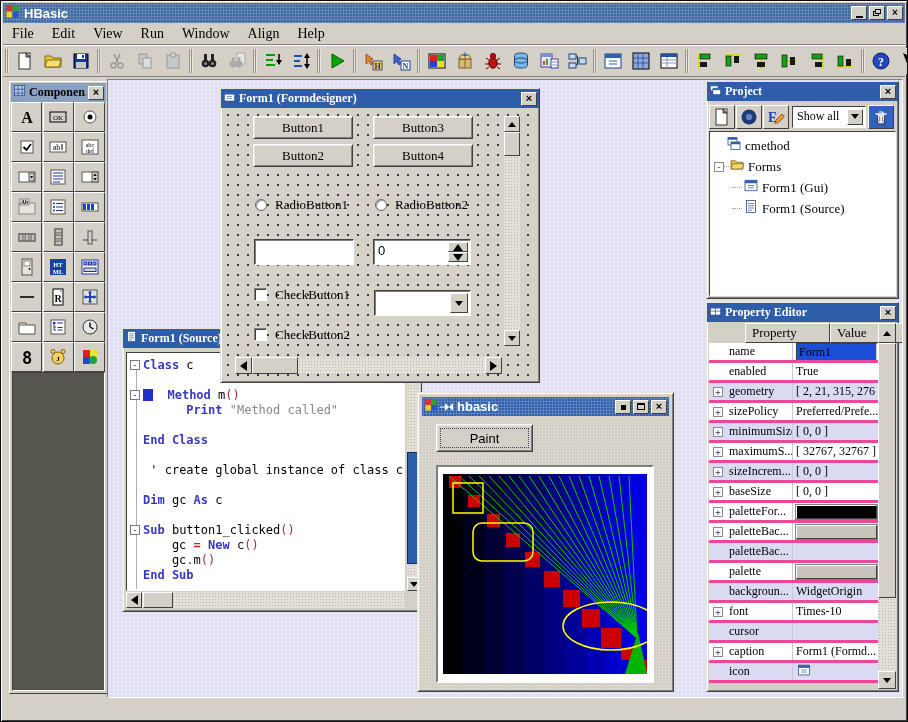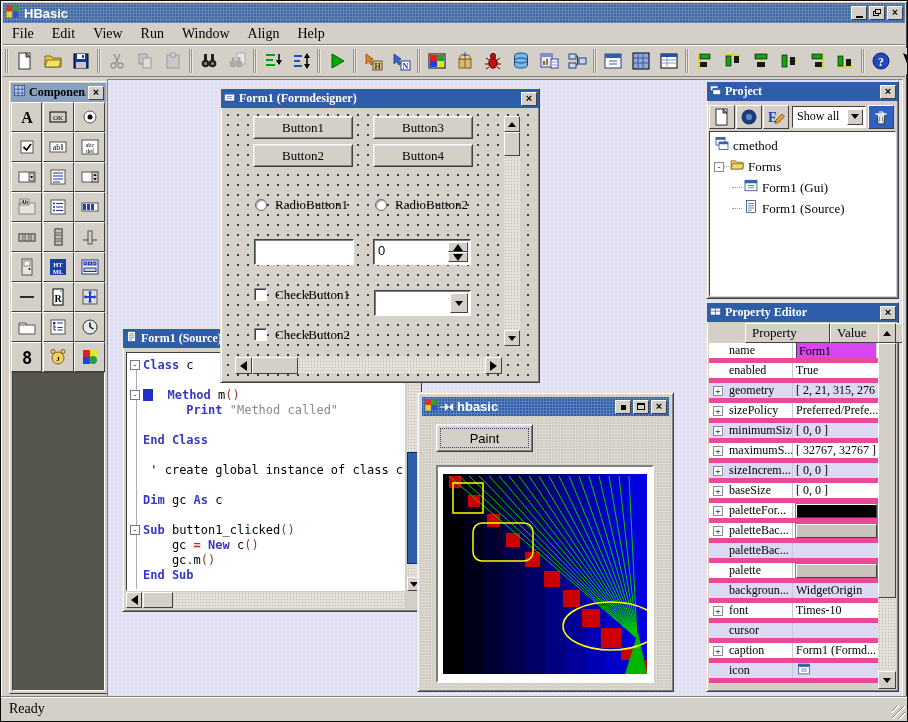--- a/index.html
+++ b/index.html
@@ -119,30 +119,30 @@
   .trow .lbl{margin-left:3px;}
   .expbox{width:10px;height:10px;background:#fff;border:1px solid #889;font:9px "DejaVu Sans Mono",monospace;
     line-height:8px;text-align:center;color:#334;flex:0 0 10px;}
   .dotln{border-bottom:1px dotted #99a;height:1px;}
   
   #propwin{left:598px;top:222px;width:193px;height:390px;z-index:5;}
   .phead{position:absolute;left:2px;top:20px;height:20px;display:flex;}
   .phcell{background:#d4d0c8;border:1px solid;border-color:#fff #404040 #404040 #fff;
     font:13px "Liberation Serif",serif;padding:0 6px;line-height:18px;}
   #propRows{position:absolute;left:2px;top:40px;width:171px;height:340px;background:#fff;overflow:hidden;}
-  .prow{display:flex;height:20px;border-bottom:5px solid #ec4899;font:12px "Liberation Serif",serif;}
+  .prow{display:flex;height:20px;border-bottom:3px solid #ec4899;font:12px "Liberation Serif",serif;}
   .prow.lav{background:#dadaf2;}
   .prow.wht{background:#fff;}
   .pname{width:84px;flex:0 0 84px;display:flex;align-items:center;padding-left:4px;border-right:1px solid #c8c8d8;
     white-space:nowrap;overflow:hidden;}
   .pname .expbox{margin-right:4px;}
   .pname span.nm{margin-left:2px;}
   .pname.noexp span.nm{margin-left:16px;}
   .pval{flex:1;display:flex;align-items:center;padding:0 3px;white-space:nowrap;overflow:hidden;}
-  .pedit{background:#d946ef;border:1px solid;border-color:#404040 #d4d0c8 #d4d0c8 #404040;flex:1;height:18px;
+  .pedit{background:#1d4ed8;border:1px solid;border-color:#404040 #d4d0c8 #d4d0c8 #404040;flex:1;height:18px;
     line-height:16px;padding:0 2px;}
   .pswatch{flex:1;height:14px;border:1px solid;border-color:#fff #404040 #404040 #fff;box-shadow:0 0 0 1px #808080;}
   .pscroll{position:absolute;right:2px;top:20px;width:18px;bottom:2px;}
   
   #statusbar{position:absolute;left:0;right:0;bottom:0;height:25px;background:#d4d0c8;
     border-top:1px solid #808080;box-shadow:inset 0 1px 0 #ffffff;font:14px "Liberation Serif",serif;
     display:flex;align-items:center;padding:0 8px;}
   .grip{position:absolute;right:2px;bottom:2px;width:13px;height:13px;
     background:repeating-linear-gradient(135deg,transparent 0 3px,#808080 3px 4px,#fff 4px 5px);}
   .abs{position:absolute;}
@@ -849,21 +849,21 @@
         <button class="ptbtn hl" id="pjB3">
             <svg width="20" height="20" viewBox="0 0 20 20">
               <path d="M6 7h8l-1 10H7z" fill="#e8e8f4" stroke="#333"></path>
               <path d="M4.5 7h11" stroke="#fff" stroke-width="1.5"></path>
               <path d="M8 5h4v2" fill="none" stroke="#fff"></path>
               <path d="M8.5 9.5v5M11.5 9.5v5" stroke="#888"></path>
             </svg>
           </button>
       </div>
       <div class="treearea" id="projTree">
-          <div class="trow" style="padding-left: 4px;">
+          <div class="trow" style="padding-left: 16px;">
             <span><svg width="16" height="15" viewBox="0 0 20 20">
                 <rect x="2" y="2" width="12" height="10" fill="#fff" stroke="#204080"></rect>
                 <rect x="2" y="2" width="12" height="3" fill="#3060b0"></rect>
                 <rect x="6" y="8" width="12" height="10" fill="#fff" stroke="#204080"></rect>
                 <rect x="6" y="8" width="12" height="3" fill="#3060b0"></rect>
               </svg></span>
             <span class="lbl">cmethod</span>
           </div>
           <div class="trow" style="padding-left: 4px;">
             <span class="expbox">-</span>
@@ -1043,18 +1043,14 @@
         <div class="strack abs" style="left:0;top:20px;width:18px;bottom:18px;"></div>
         <div class="sthumb abs" style="left:0;top:20px;width:18px;height:255px;"></div>
         <div class="sbtn abs" style="left:0;bottom:0;width:18px;height:18px;">
             <span class="tri-down s"></span>
           </div>
       </div>
     </div>
 
   </div>
 
-  <div id="statusbar">
-    <span>Ready</span>
-    <span class="grip"></span>
-  </div>
 
 </div>
 
 </body></html>

